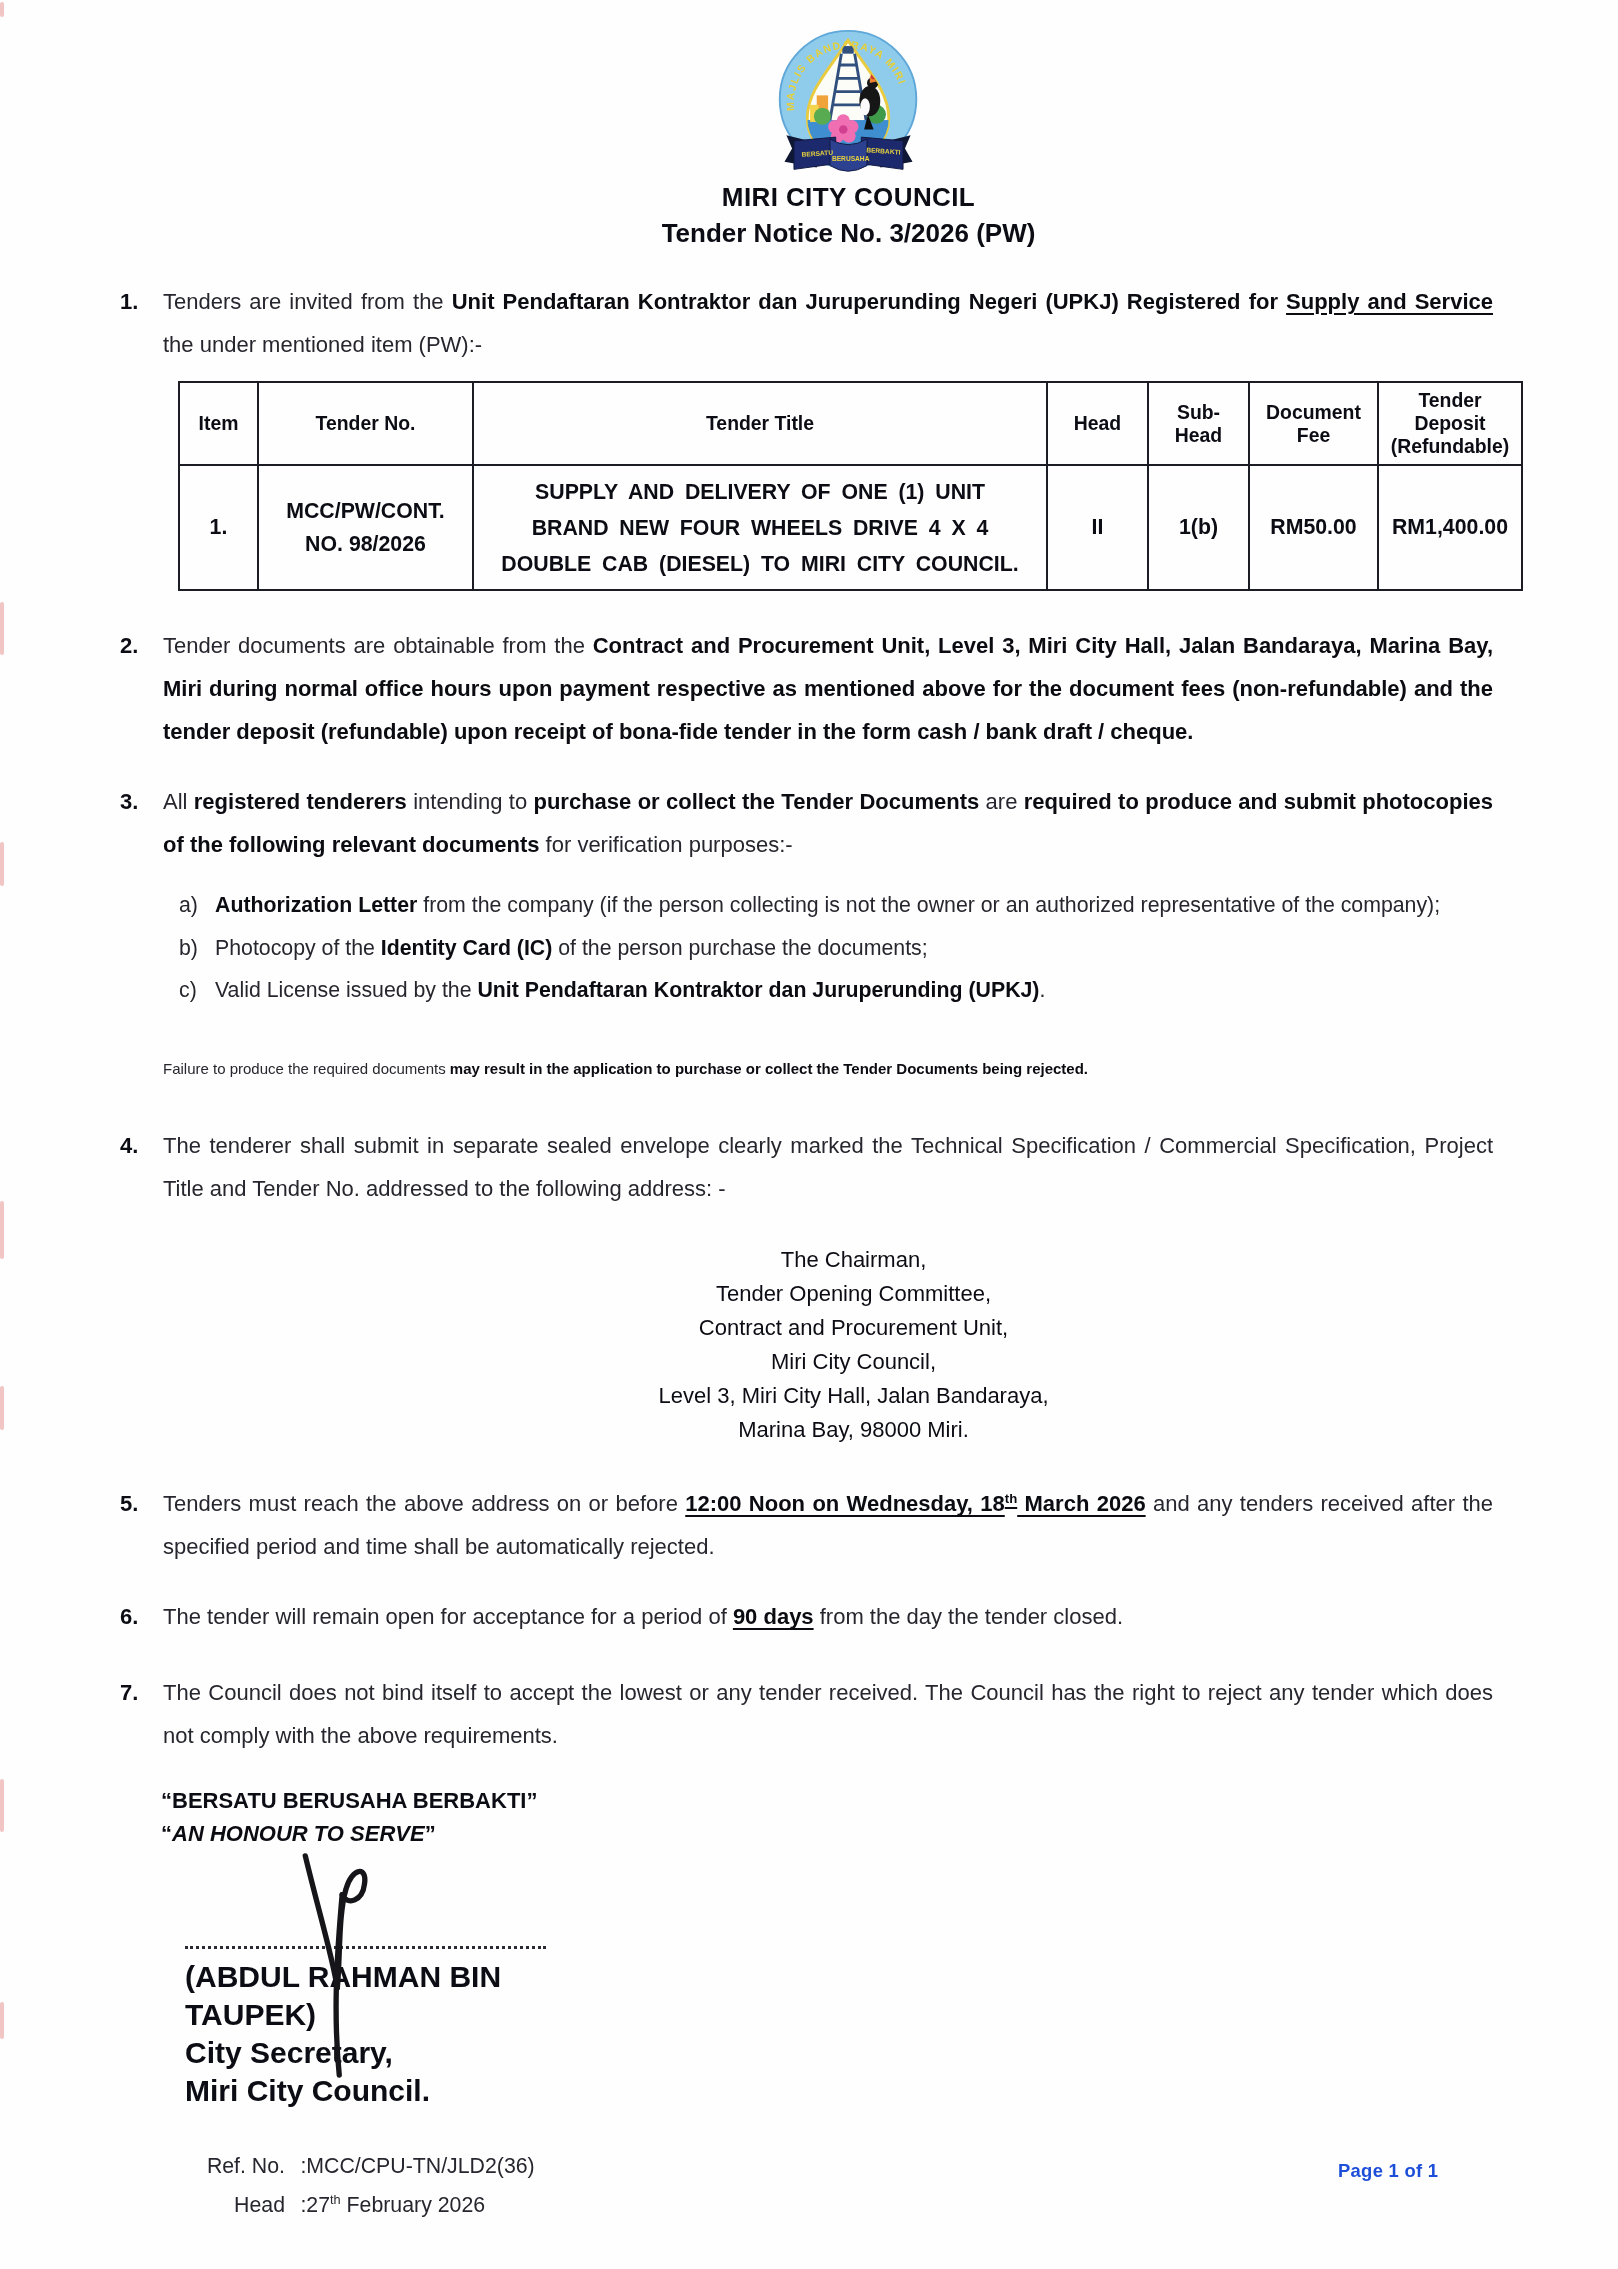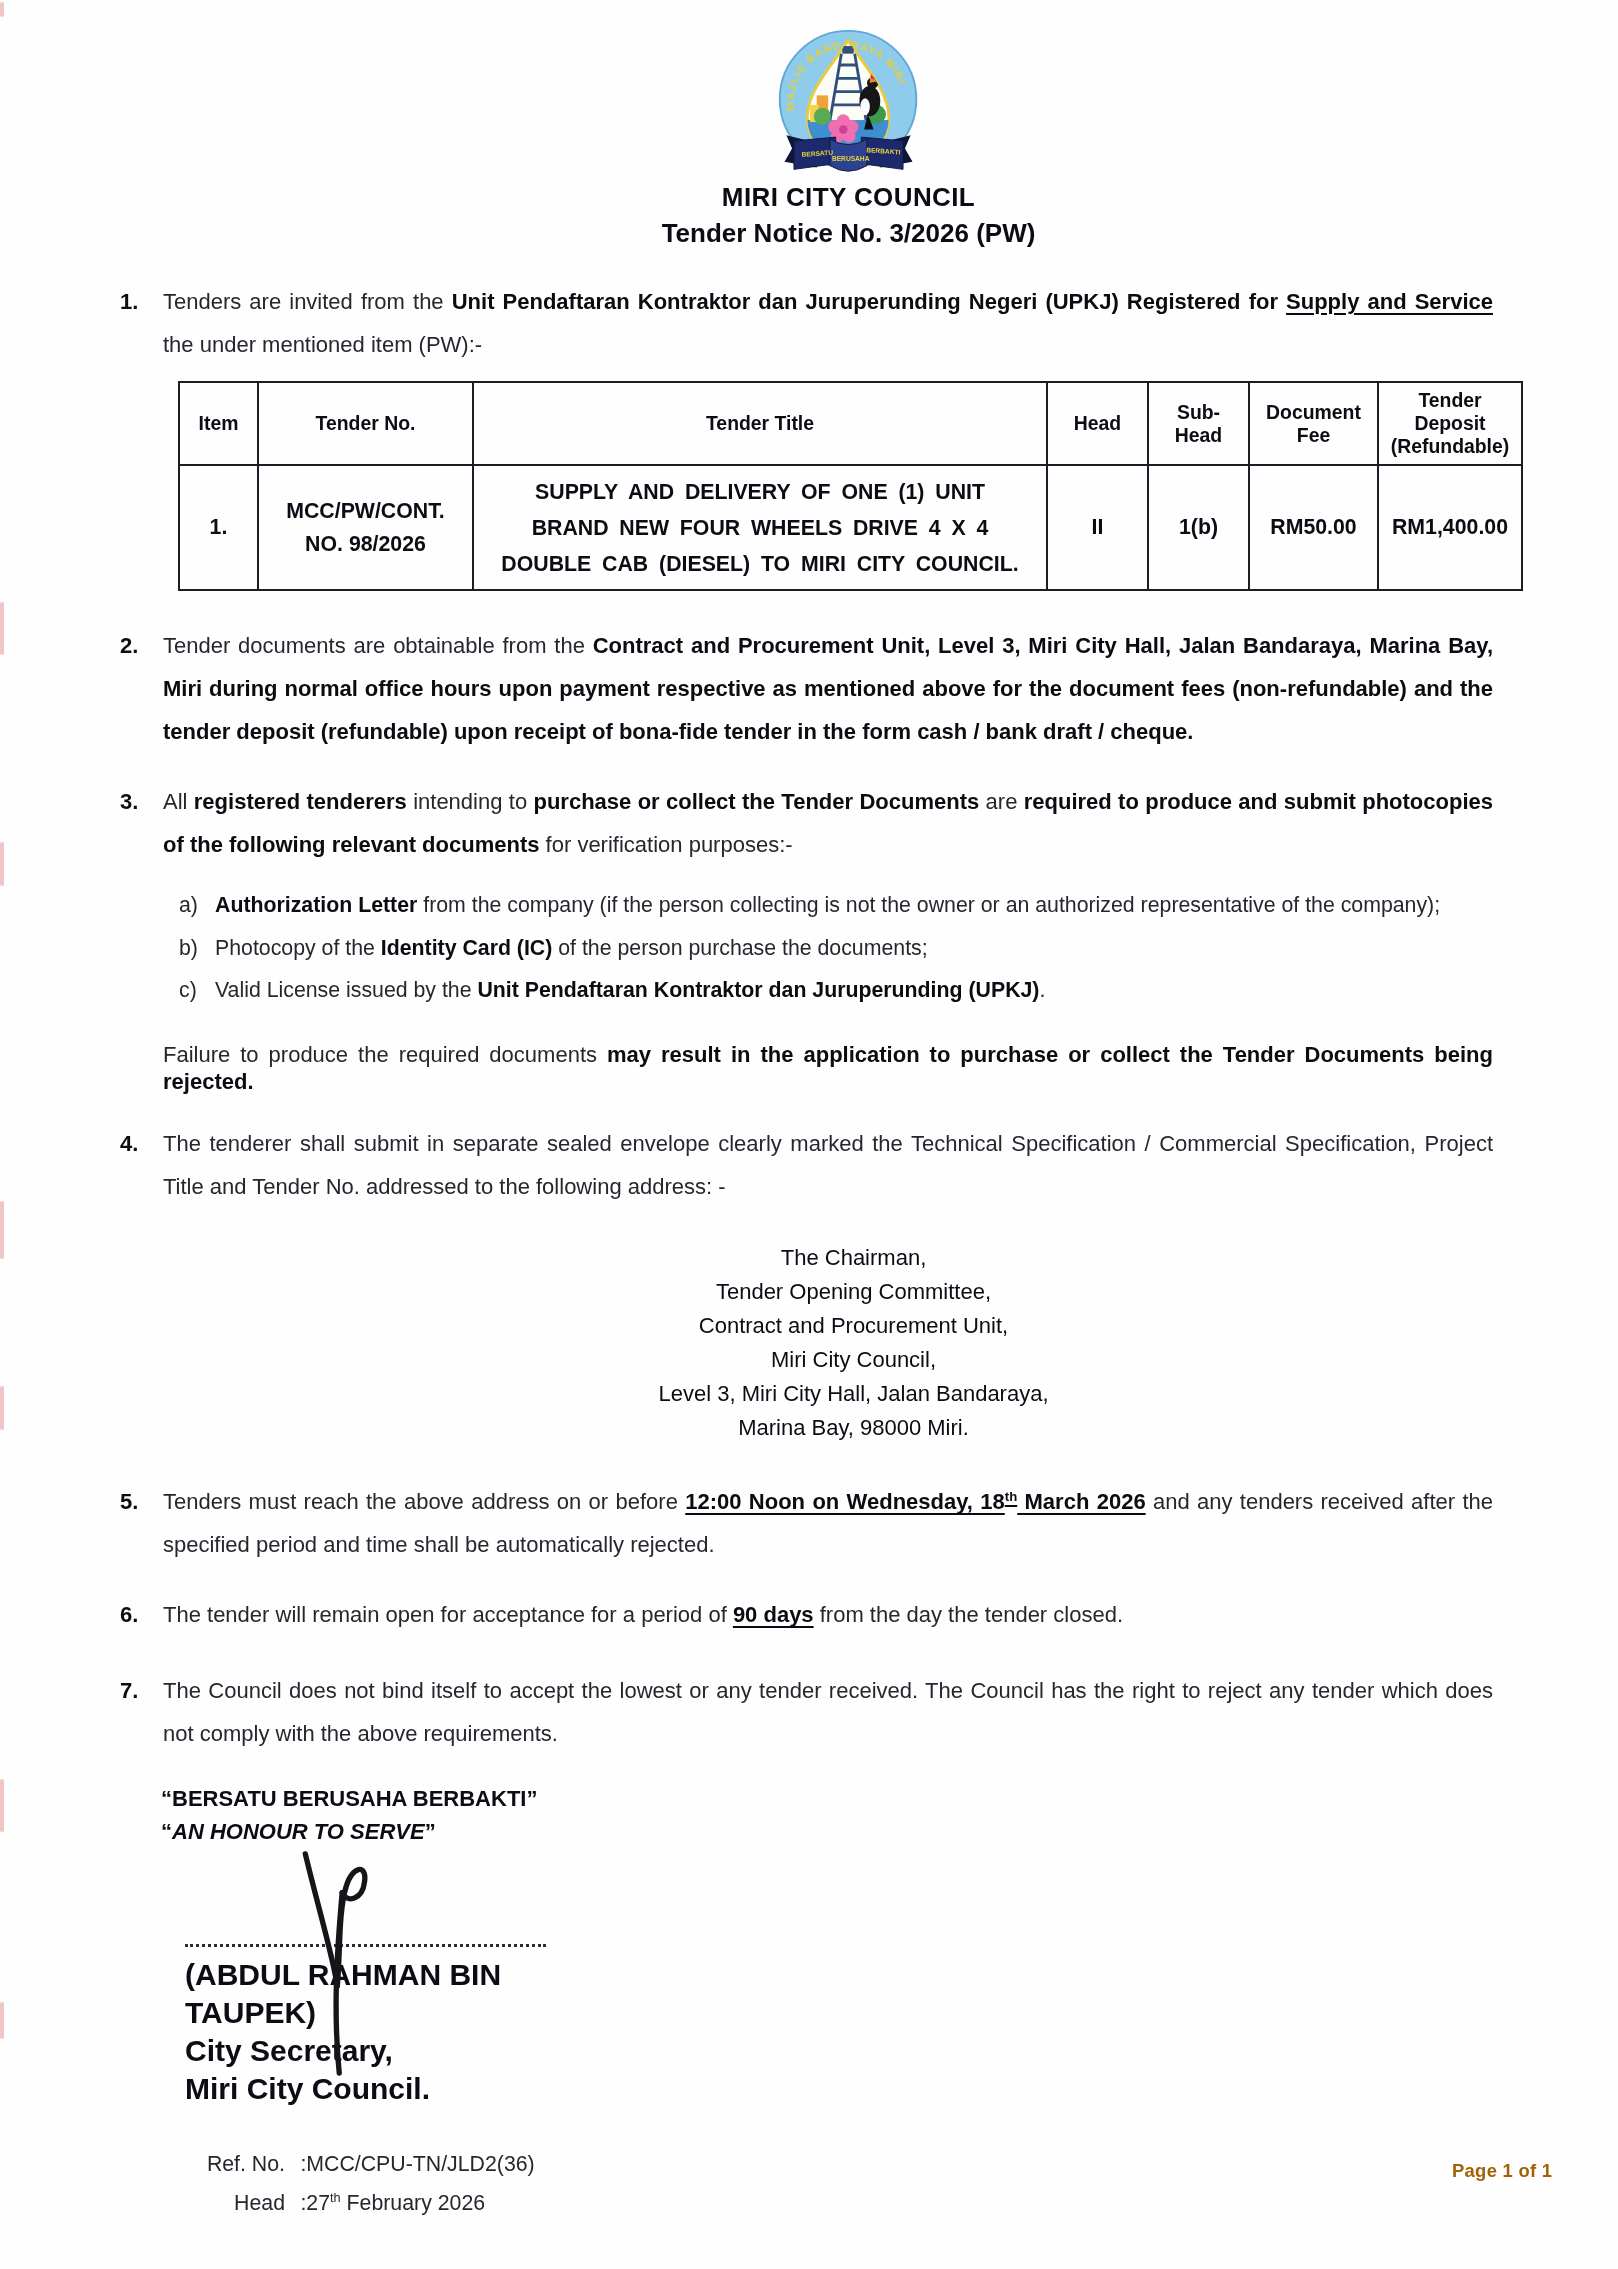--- a/index.html
+++ b/index.html
@@ -33,39 +33,39 @@
     padding:7.8px 9.7px;height:99px;
   }
   td.cell-title{text-align:left;font-size:21px;line-height:36px;white-space:pre-line;
     padding:9.7px 15.5px;word-spacing:4.9px;}
   td.cell-tno{white-space:pre-line;text-align:left;padding-left:13.6px;line-height:33px;}
   
   .subitem{display:flex;margin:7.8px 0 0 59px;}
   .subitem.first{margin-top:21.3px;}
   .slet{flex:0 0 36px;font-size:21.3px;line-height:35px;}
   .stext{flex:1;font-size:21.3px;line-height:35px;text-align:justify;}
-  .note{margin:33px 0 0 43px;font-size:22px;line-height:27px;text-align:justify;}
+  .note{margin:33px 0 0 43px;font-size:15px;line-height:56px;text-align:justify;}
   
   .address{margin-top:33px;text-align:center;transform:translateX(47px);
     font-weight:400;color:#0c0c14;font-size:22px;line-height:34px;}
   .motto{margin:27px 0 7px 41px;font-weight:700;color:#0c0c14;font-size:22px;line-height:33px;}
   
   .sigblock{position:relative;margin:15.5px 0 0 65px;width:417px;}
   .sigspace{height:80px;}
   .dotline{width:361px;border-bottom:3.4px dotted #2b2b33;}
   .signame{margin-top:8.7px;font-weight:700;font-size:30px;color:#0c0c14;line-height:38px;}
   svg.scribble{position:absolute;left:93px;top:-13.6px;pointer-events:none;}
   
   .refblock{margin:37px 0 0 65px;font-size:21.3px;color:#26262e;}
   .refrow{display:flex;line-height:39px;text-align:right;}
   .rlabel{width:100px;}
   .rcolon{width:21.3px;}
   
-  .footer{position:absolute;top:2160px;left:1452px;font-size:18.4px;font-weight:700;
-    color:#a16207;letter-spacing:0.3px;}
+  .footer{position:absolute;top:2160px;left:1338px;font-size:18.4px;font-weight:700;
+    color:#1d4ed8;letter-spacing:0.3px;}
   
   .edge{position:absolute;left:0;width:3.9px;border-radius:1.9px;background:#e06a6a;opacity:.38;}
 </style>
 </head>
 <body>
 
 <div class="page">
 
   <div class="edge" style="top:1.9px;height:15.5px;"></div>
   <div class="edge" style="top:602px;height:53px;"></div>

